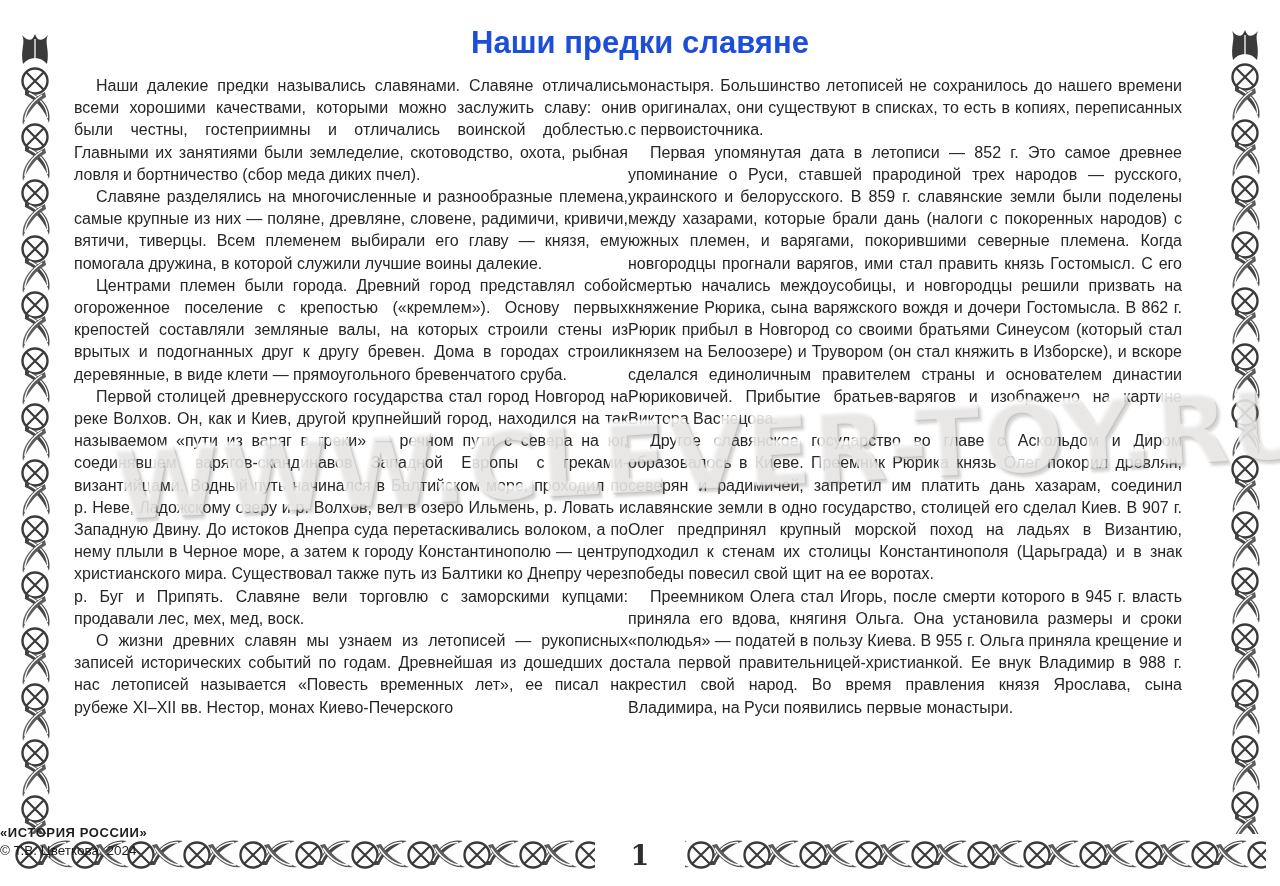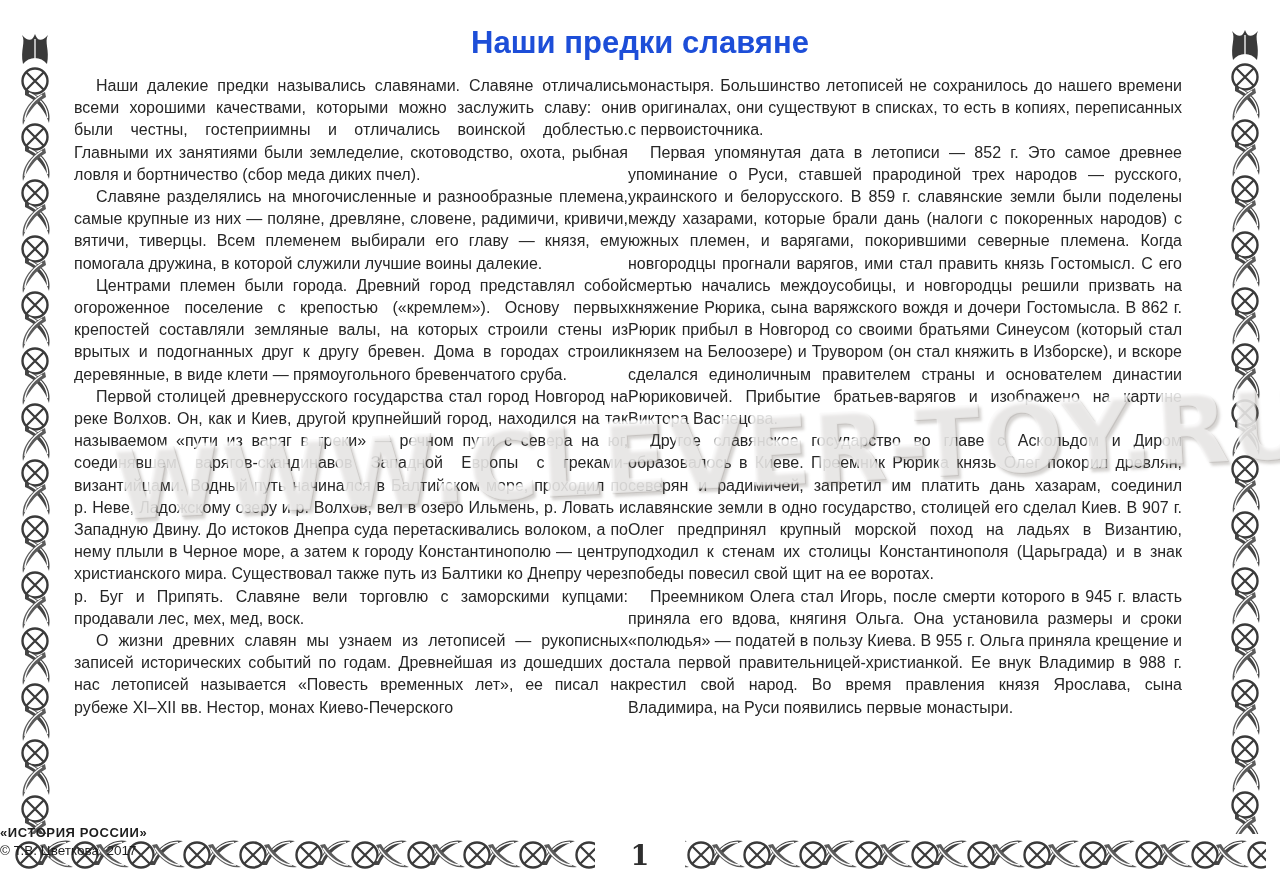--- a/index.html
+++ b/index.html
@@ -180,18 +180,18 @@
     <div class="col">
       <p class="noindent">монастыря. Большинство летописей не сохранилось до нашего времени в оригиналах, они существуют в списках, то есть в копиях, переписанных с первоисточника.</p>
       <p>Первая упомянутая дата в летописи — 852 г. Это самое древнее упоминание о Руси, ставшей прародиной трех народов — русского, украинского и белорусского. В 859 г. славянские земли были поделены между хазарами, которые брали дань (налоги с покоренных народов) с южных племен, и варягами, покорившими северные племена. Когда новгородцы прогнали варягов, ими стал править князь Гостомысл. С его смертью начались междоусобицы, и новгородцы решили призвать на княжение Рюрика, сына варяжского вождя и дочери Гостомысла. В 862 г. Рюрик прибыл в Новгород со своими братьями Синеусом (который стал князем на Белоозере) и Трувором (он стал княжить в Изборске), и вскоре сделался единоличным правителем страны и основателем династии Рюриковичей. Прибытие братьев-варягов и изображено на картине Виктора Васнецова.</p>
       <p>Другое славянское государство во главе с Аскольдом и Диром образовалось в Киеве. Преемник Рюрика князь Олег покорил древлян, северян и радимичей, запретил им платить дань хазарам, соединил славянские земли в одно государство, столицей его сделал Киев. В 907 г. Олег предпринял крупный морской поход на ладьях в Византию, подходил к стенам их столицы Константинополя (Царьграда) и в знак победы повесил свой щит на ее воротах.</p>
       <p>Преемником Олега стал Игорь, после смерти которого в 945 г. власть приняла его вдова, княгиня Ольга. Она установила размеры и сроки «полюдья» — податей в пользу Киева. В 955 г. Ольга приняла крещение и стала первой правительницей-христианкой. Ее внук Владимир в 988 г. крестил свой народ. Во время правления князя Ярослава, сына Владимира, на Руси появились первые монастыри.</p>
     </div>
   </div>
 
   <div class="footer">
     <div class="series">«ИСТОРИЯ РОССИИ»</div>
-    <div class="copyright">© Т.В. Цветкова, 2017</div>
+    <div class="copyright">© Т.В. Цветкова, 2024</div>
   </div>
 
   <div class="watermark">WWW.CLEVER-TOY.RU</div>
 
 </div>
 
 </body></html>

